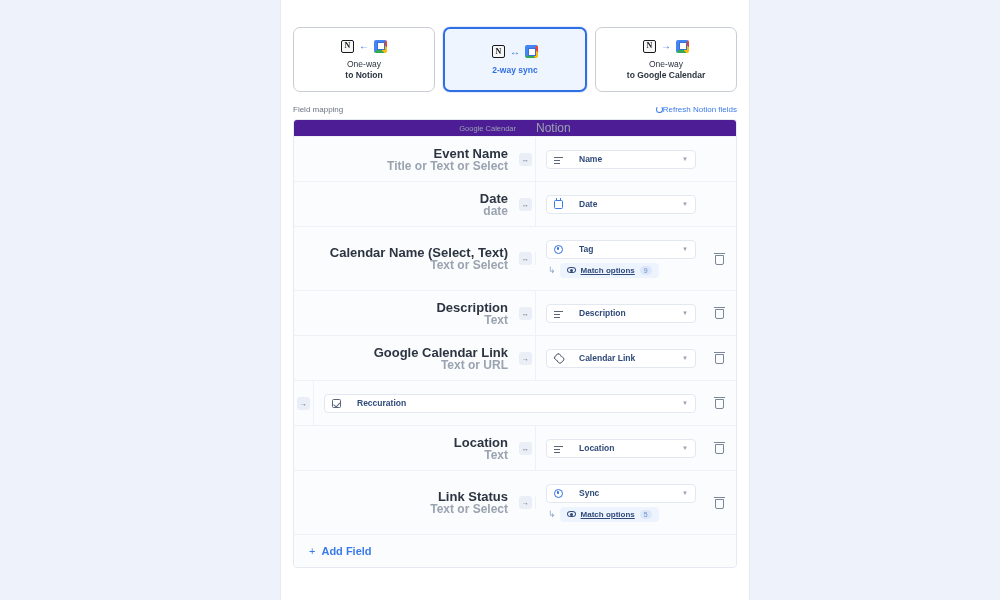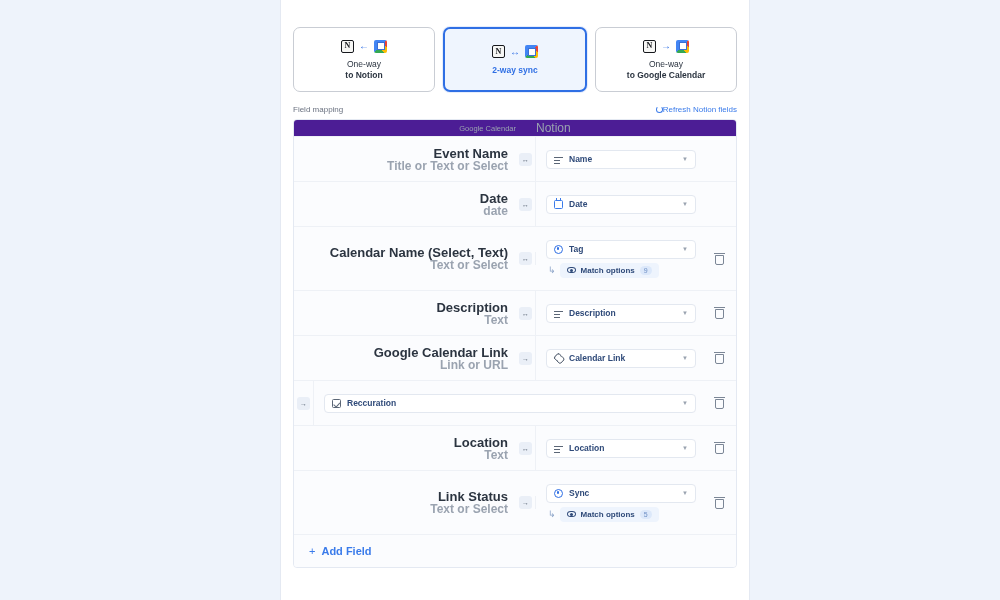--- a/index.html
+++ b/index.html
@@ -199,21 +199,21 @@
     padding: 7px 6px 7px 10px;
   }
 
   .select {
     height: 19px;
     background: #fff;
     border: 1px solid #e3e8f0;
     border-radius: 4px;
     display: flex;
     align-items: center;
-    gap: 6px;
+    gap: 16px;
     padding: 0 7px;
     cursor: pointer;
   }
   .select .sel-label {
     flex: 1;
     font-size: 8.5px;
     font-weight: bold;
     color: #2f4a79;
   }
   .caret { font-size: 6px; color: #9aa3b0; line-height: 1; }
@@ -278,21 +278,21 @@
   .match-eye {
     width: 9px; height: 6px;
     border: 1.2px solid #2f4a79;
     border-radius: 50% / 60%;
     position: relative;
   }
   .match-eye::after {
     content: ""; position: absolute; left: 2.3px; top: 1.1px;
     width: 3px; height: 3px; border-radius: 50%; background: #2f4a79;
   }
-  .match-label { font-size: 8px; font-weight: bold; color: #2f4a79; }
+  .match-label { font-size: 8px; font-weight: bold; color: #2f4a79; text-decoration: underline; }
   .match-count {
     font-size: 7px; color: #6d8ec4;
     background: #dce8fa;
     border-radius: 6px;
     padding: 1px 4px;
     line-height: 1;
   }
 
   .trash-col {
     width: 34px;
@@ -462,21 +462,21 @@
                 <span class="caret">▼</span>
               </div>
             </div>
             <div class="trash-col">
               <div class="trash"></div>
             </div>
           </div>
           <div class="row">
             <div class="cell-left">
               <div class="gc-name">Google Calendar Link</div>
-              <div class="gc-type">Link or URL</div>
+              <div class="gc-type">Text or URL</div>
             </div>
             <div class="dir-col">
               <div class="dir-badge">→</div>
             </div>
             <div class="cell-right">
               <div class="select">
                 <span class="p-ico p-link"></span>
                 <span class="sel-label">Calendar Link</span>
                 <span class="caret">▼</span>
               </div>

